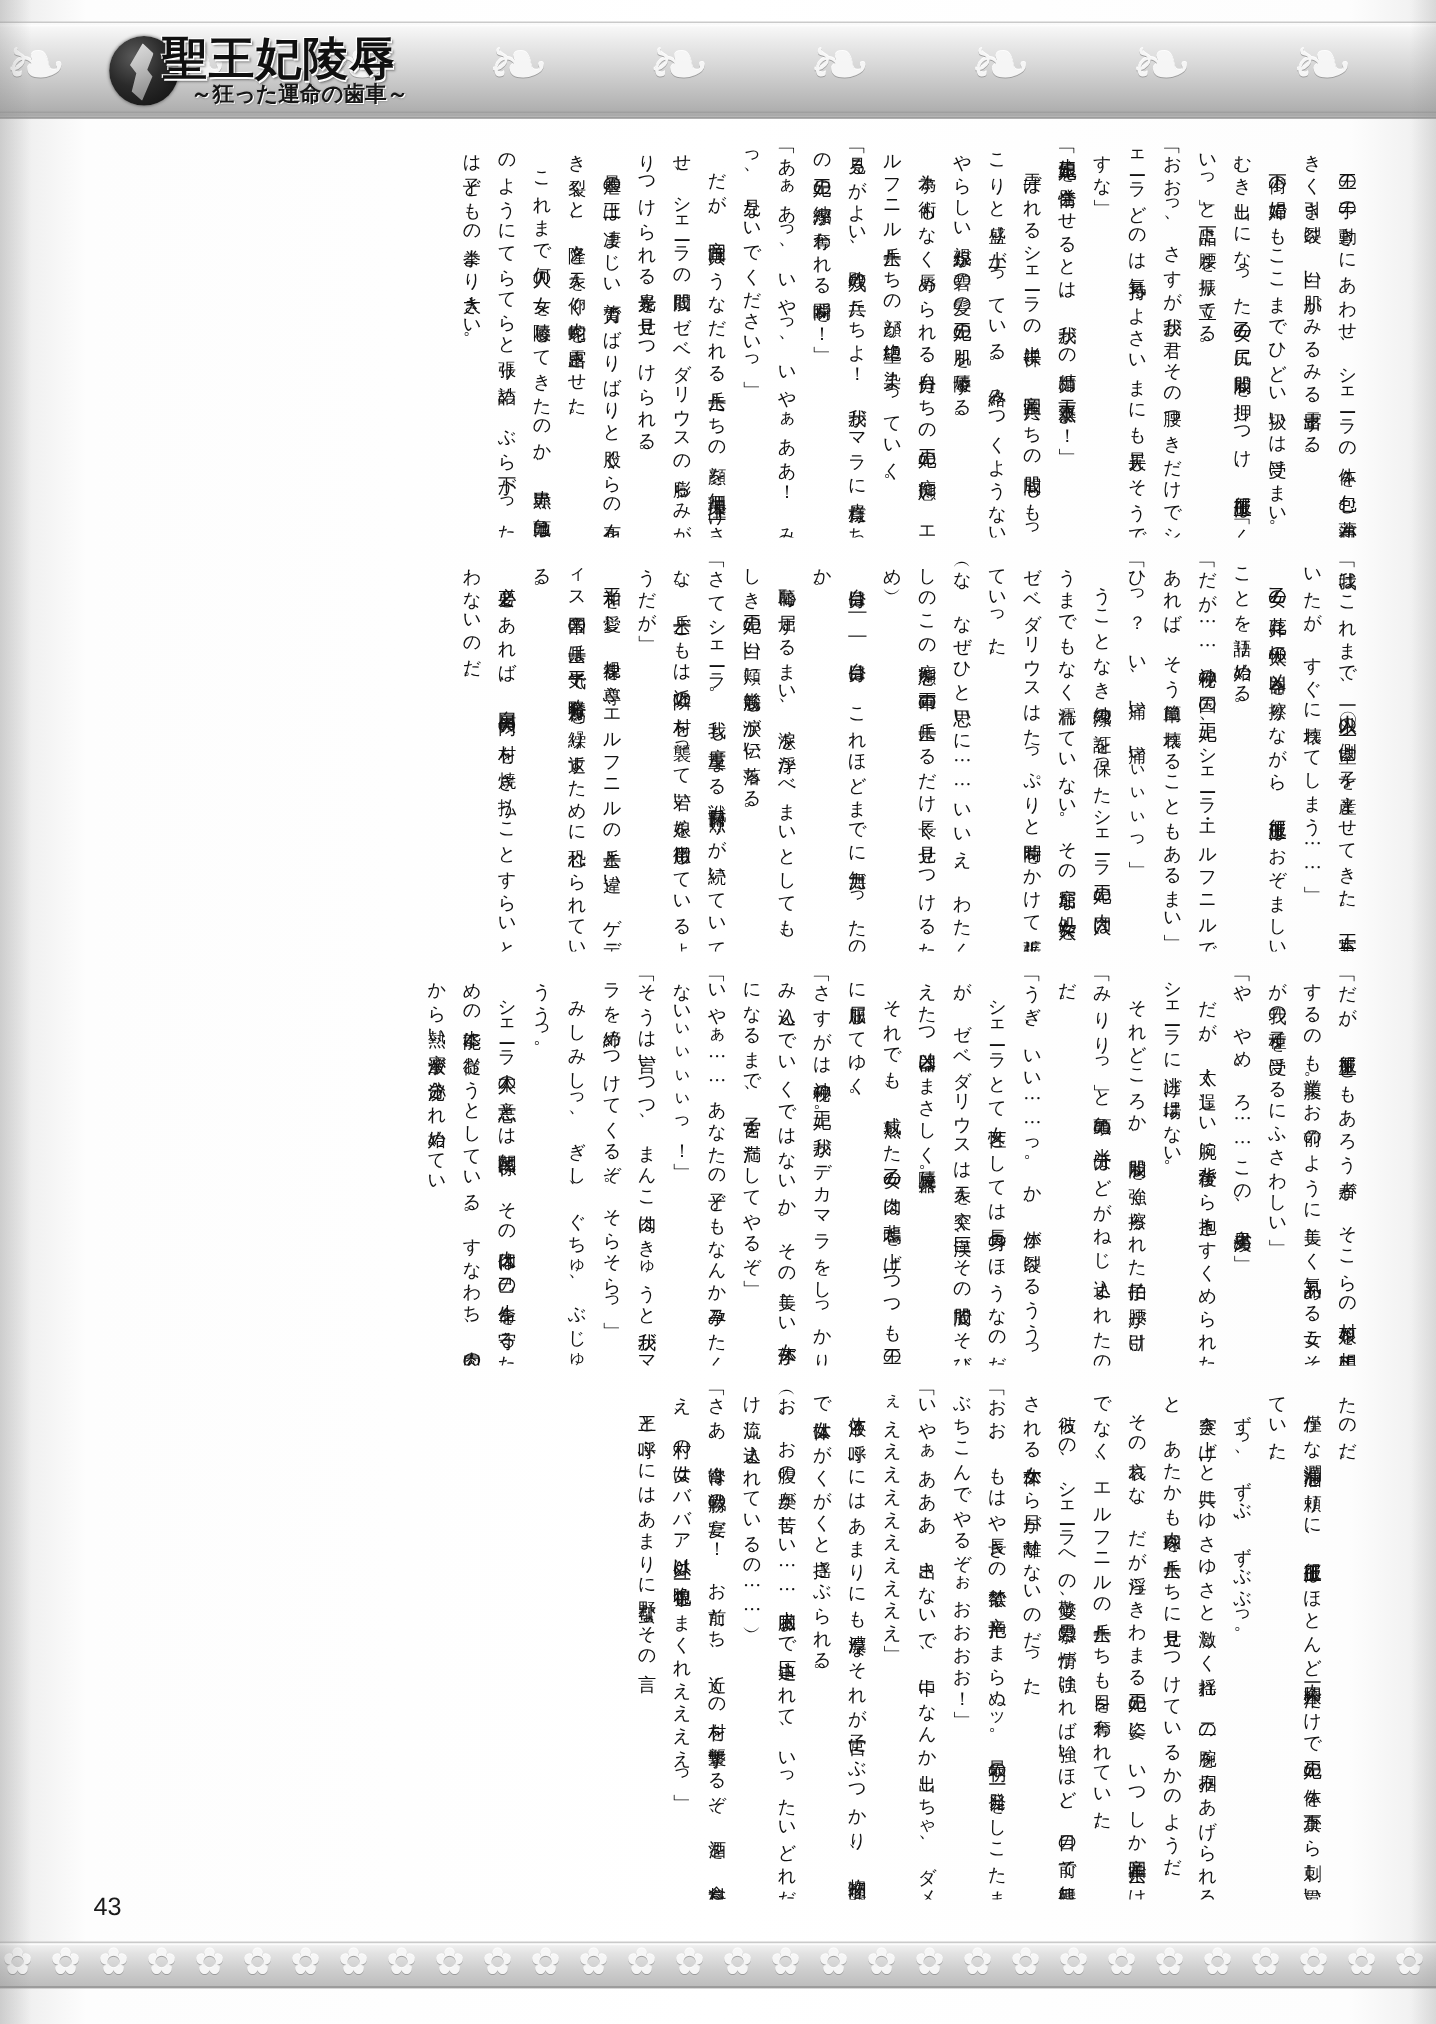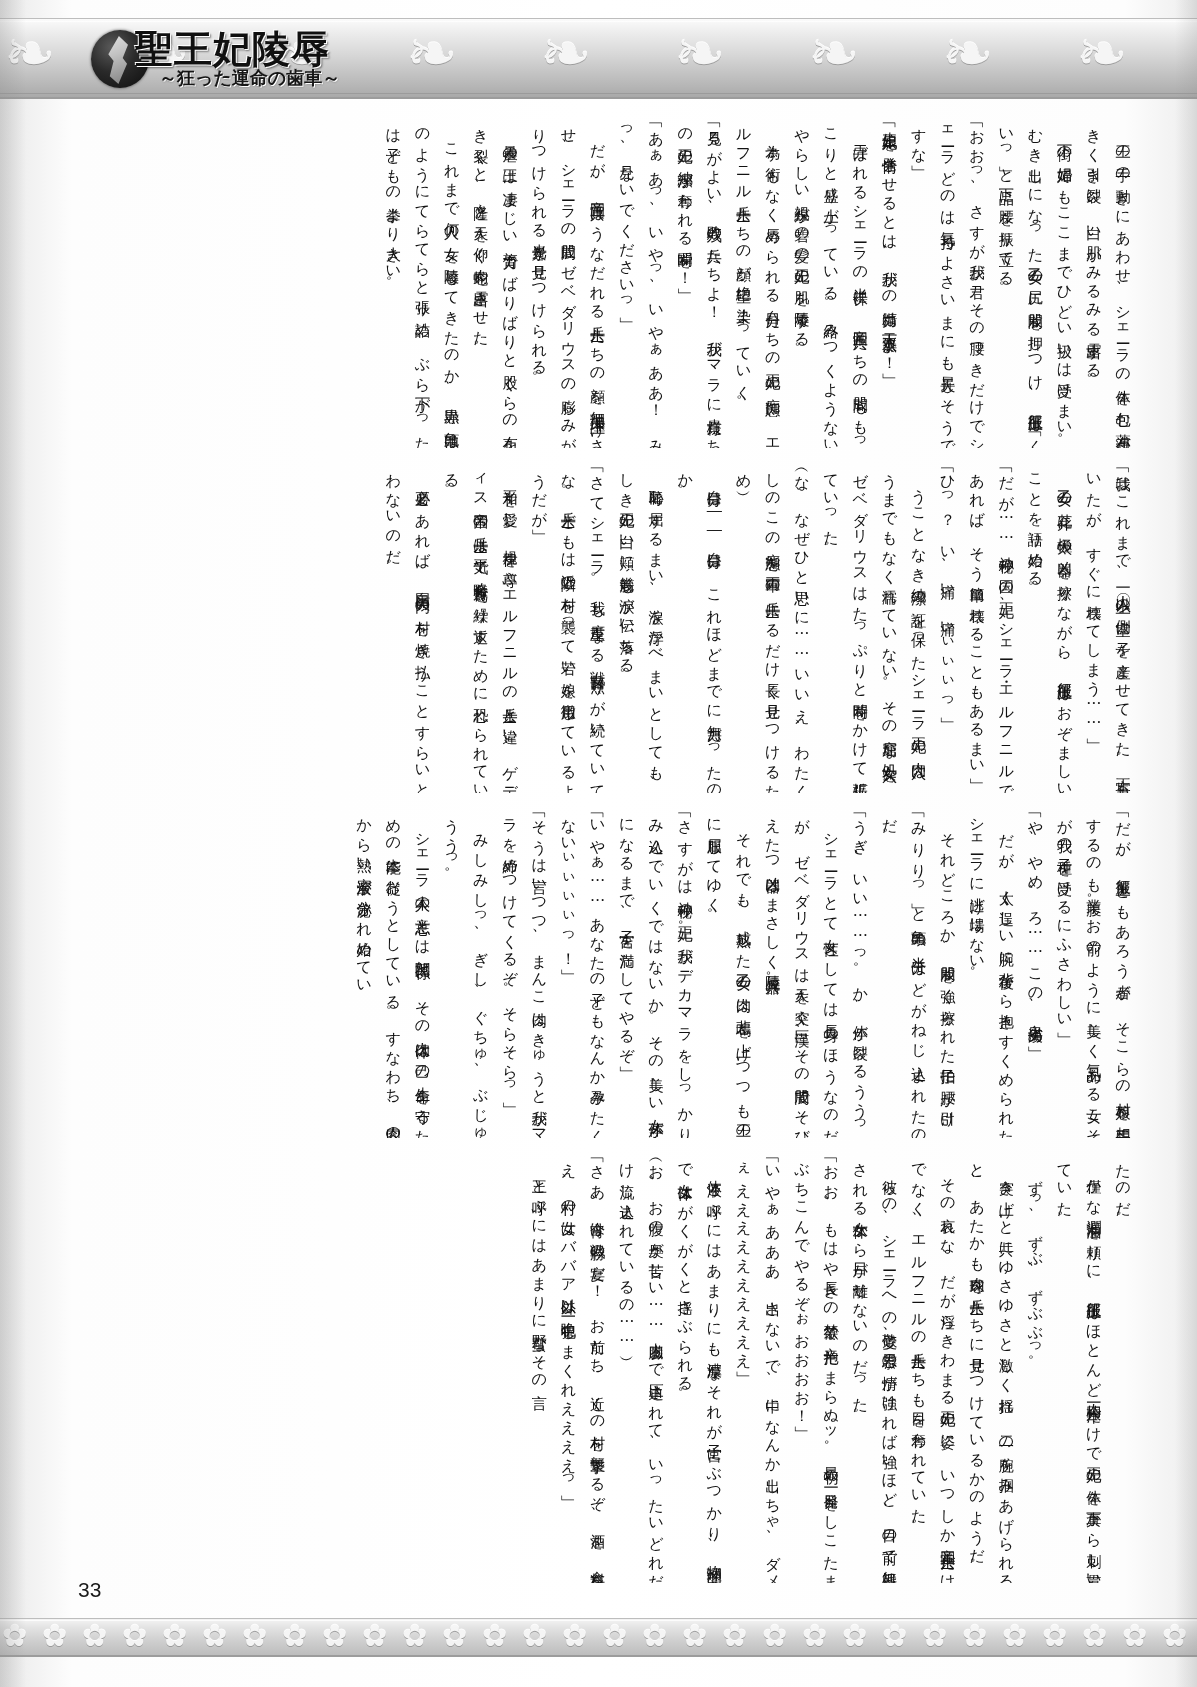--- a/index.html
+++ b/index.html
@@ -197,21 +197,21 @@
         <p>彼らの、シェーラへの敬愛、思慕の情が強ければ強いほど、目の前で無残に犯される女体から目が離せないのだった。</p>
         <p class="noind">「おお、もはや長きの禁欲で辛抱たまらぬッ。最初の一発目をしこたまぶちこんでやるぞぉおおおお！」</p>
         <p class="noind">「いやぁあああ、出さないで、中になんか出しちゃ、ダメぇええええええええええ」</p>
         <p>体液と呼ぶにはあまりにも濃厚なそれが子宮にぶつかり、物理的な衝撃で女体はがくがくと揺さぶられる。</p>
         <p class="noind">（お、お腹の奥が苦しい……内臓まで圧迫されて、いったいどれだけ流し込まれているの……）</p>
         <p class="noind">「さあ、今宵は戦勝の宴だ！　お前たち、近くの村を襲撃するぞ、酒を、食料を奪え、村の女はババア以外は一晩中犯しまくれええええっ」</p>
         <p>王と呼ぶにはあまりに野蛮なその言</p>
       </div>
   </div>
 
-  <div class="pagenum">33</div>
+  <div class="pagenum">43</div>
 
   <div class="band bottom">
     <div class="hairline" style="top:1px;"></div>
     <div class="motifs" id="bottom-motifs">
         <span class="motif" style="left: 2px;">✿</span>
         <span class="motif" style="left: 42px;">✿</span>
         <span class="motif" style="left: 82px;">✿</span>
         <span class="motif" style="left: 122px;">✿</span>
         <span class="motif" style="left: 162px;">✿</span>
         <span class="motif" style="left: 202px;">✿</span>

